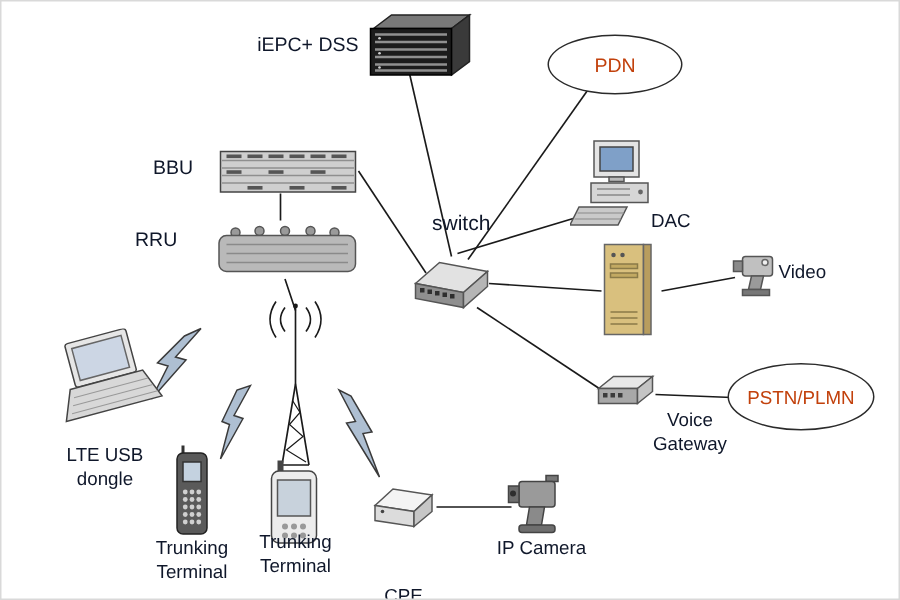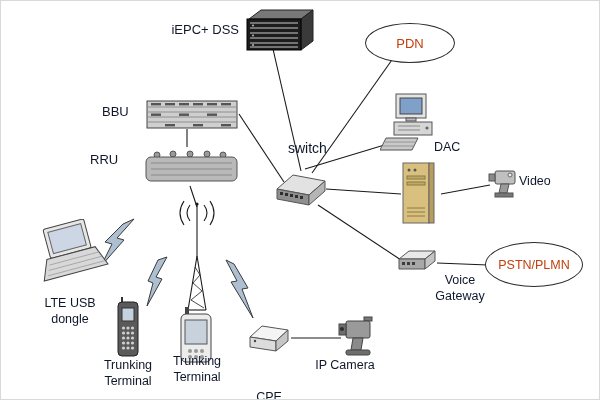--- a/index.html
+++ b/index.html
@@ -278,15 +278,15 @@
   <div class="node-label left-align" style="left:101px; top:103px; width:40px; font-size:13px;">BBU</div>
   <div class="node-label left-align" style="left:89px; top:151px; width:40px; font-size:13px;">RRU</div>
   <div class="node-label left-align" style="left:287px; top:138px; width:48px; font-size:14px;">switch</div>
   <div class="node-label left-align" style="left:433px; top:138px; width:40px;">DAC</div>
   <div class="node-label left-align" style="left:518px; top:172px; width:52px;">Video</div>
   <div class="node-label" style="left:428px; top:271px; width:62px;">Voice Gateway</div>
   <div class="node-label" style="left:33px; top:294px; width:72px;">LTE USB dongle</div>
   <div class="node-label" style="left:95px; top:356px; width:64px;">Trunking Terminal</div>
   <div class="node-label" style="left:164px; top:352px; width:64px;">Trunking Terminal</div>
   <div class="node-label" style="left:247px; top:352px; width:42px;margin-top:36px;">CPE</div>
-  <div class="node-label" style="left:312px; top:356px; width:64px;">IP Camera</div>
+  <div class="node-label" style="left:328px; top:356px; width:64px;">IP Camera</div>
 
 </div>
 
 </body></html>

